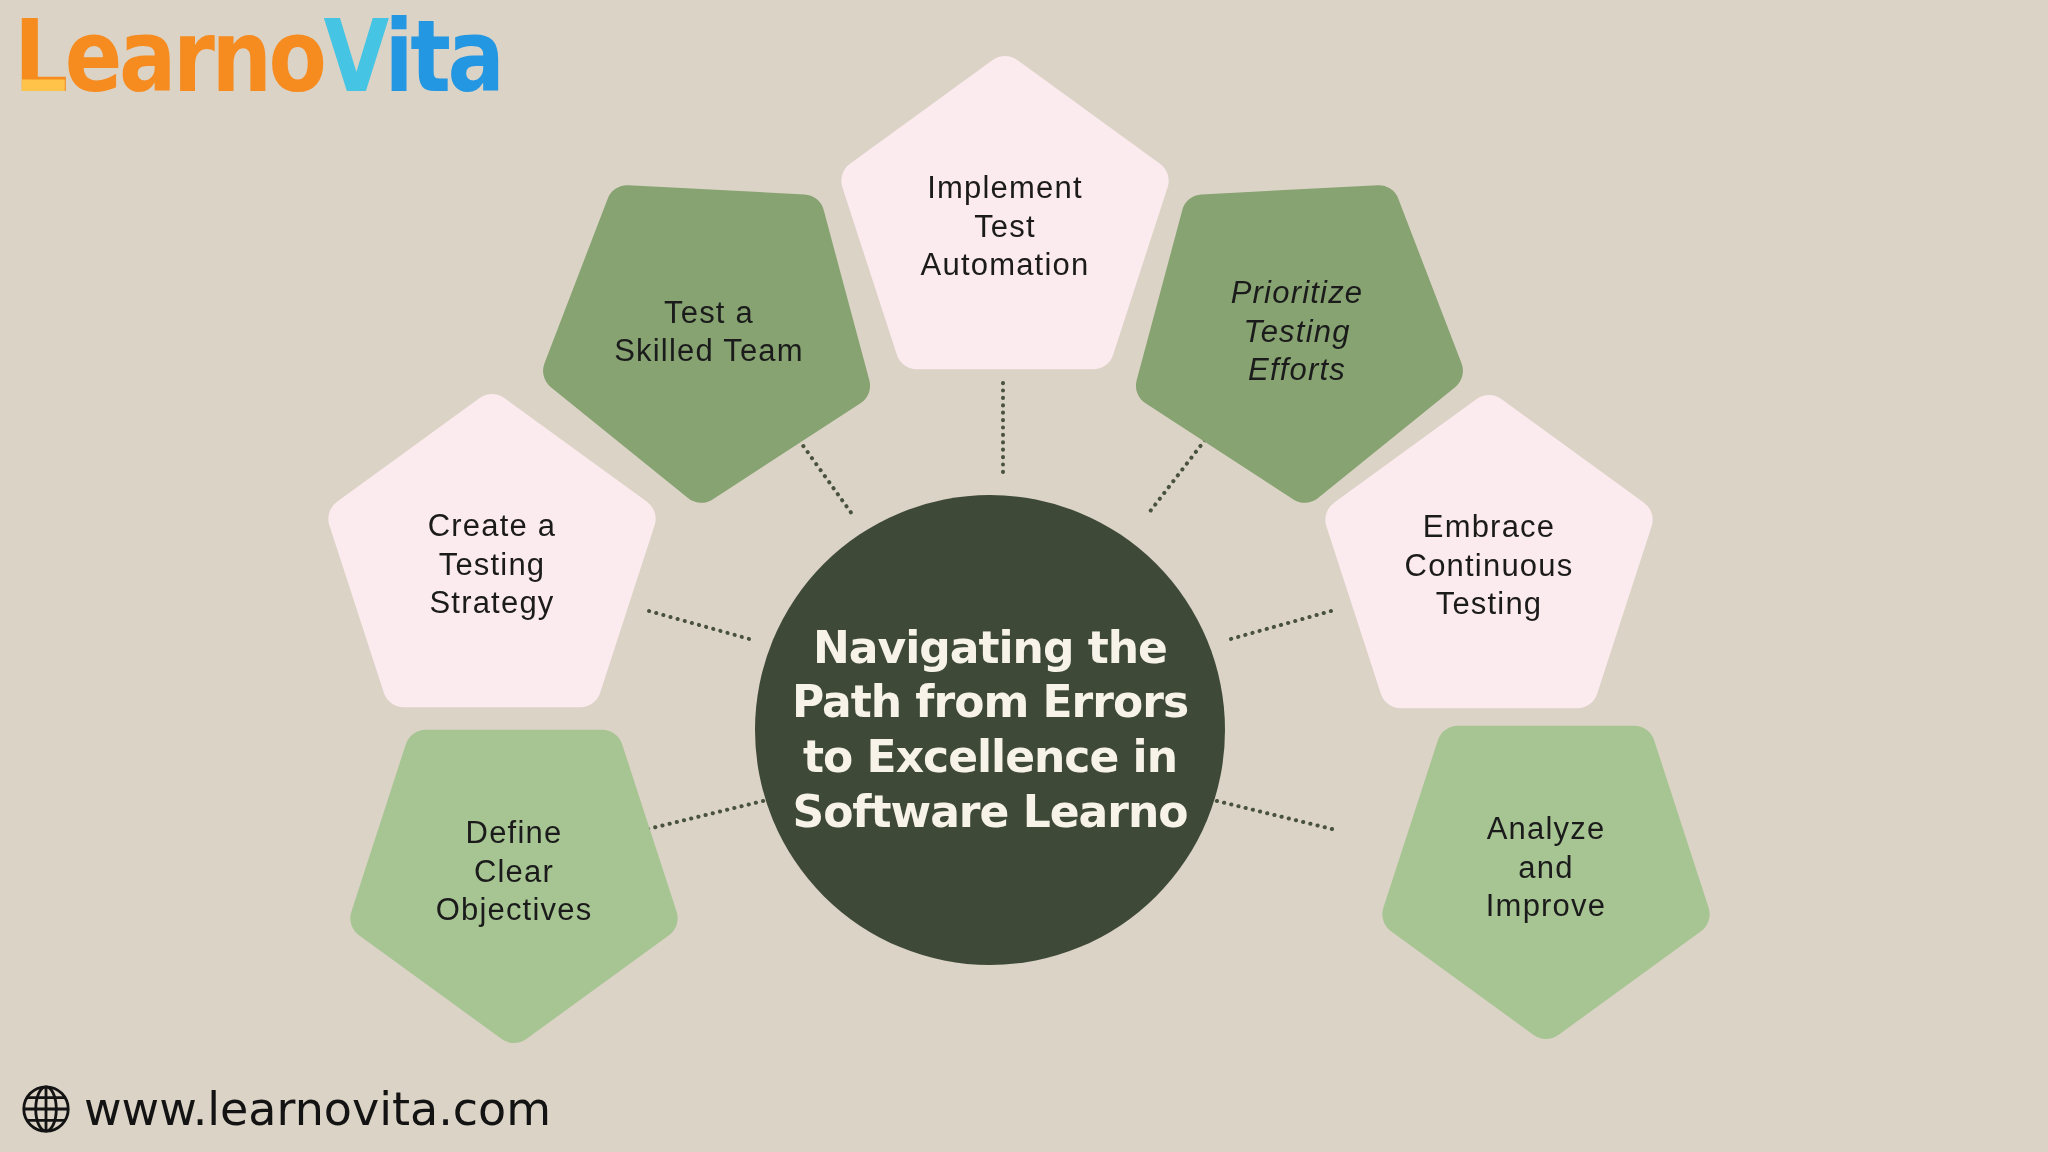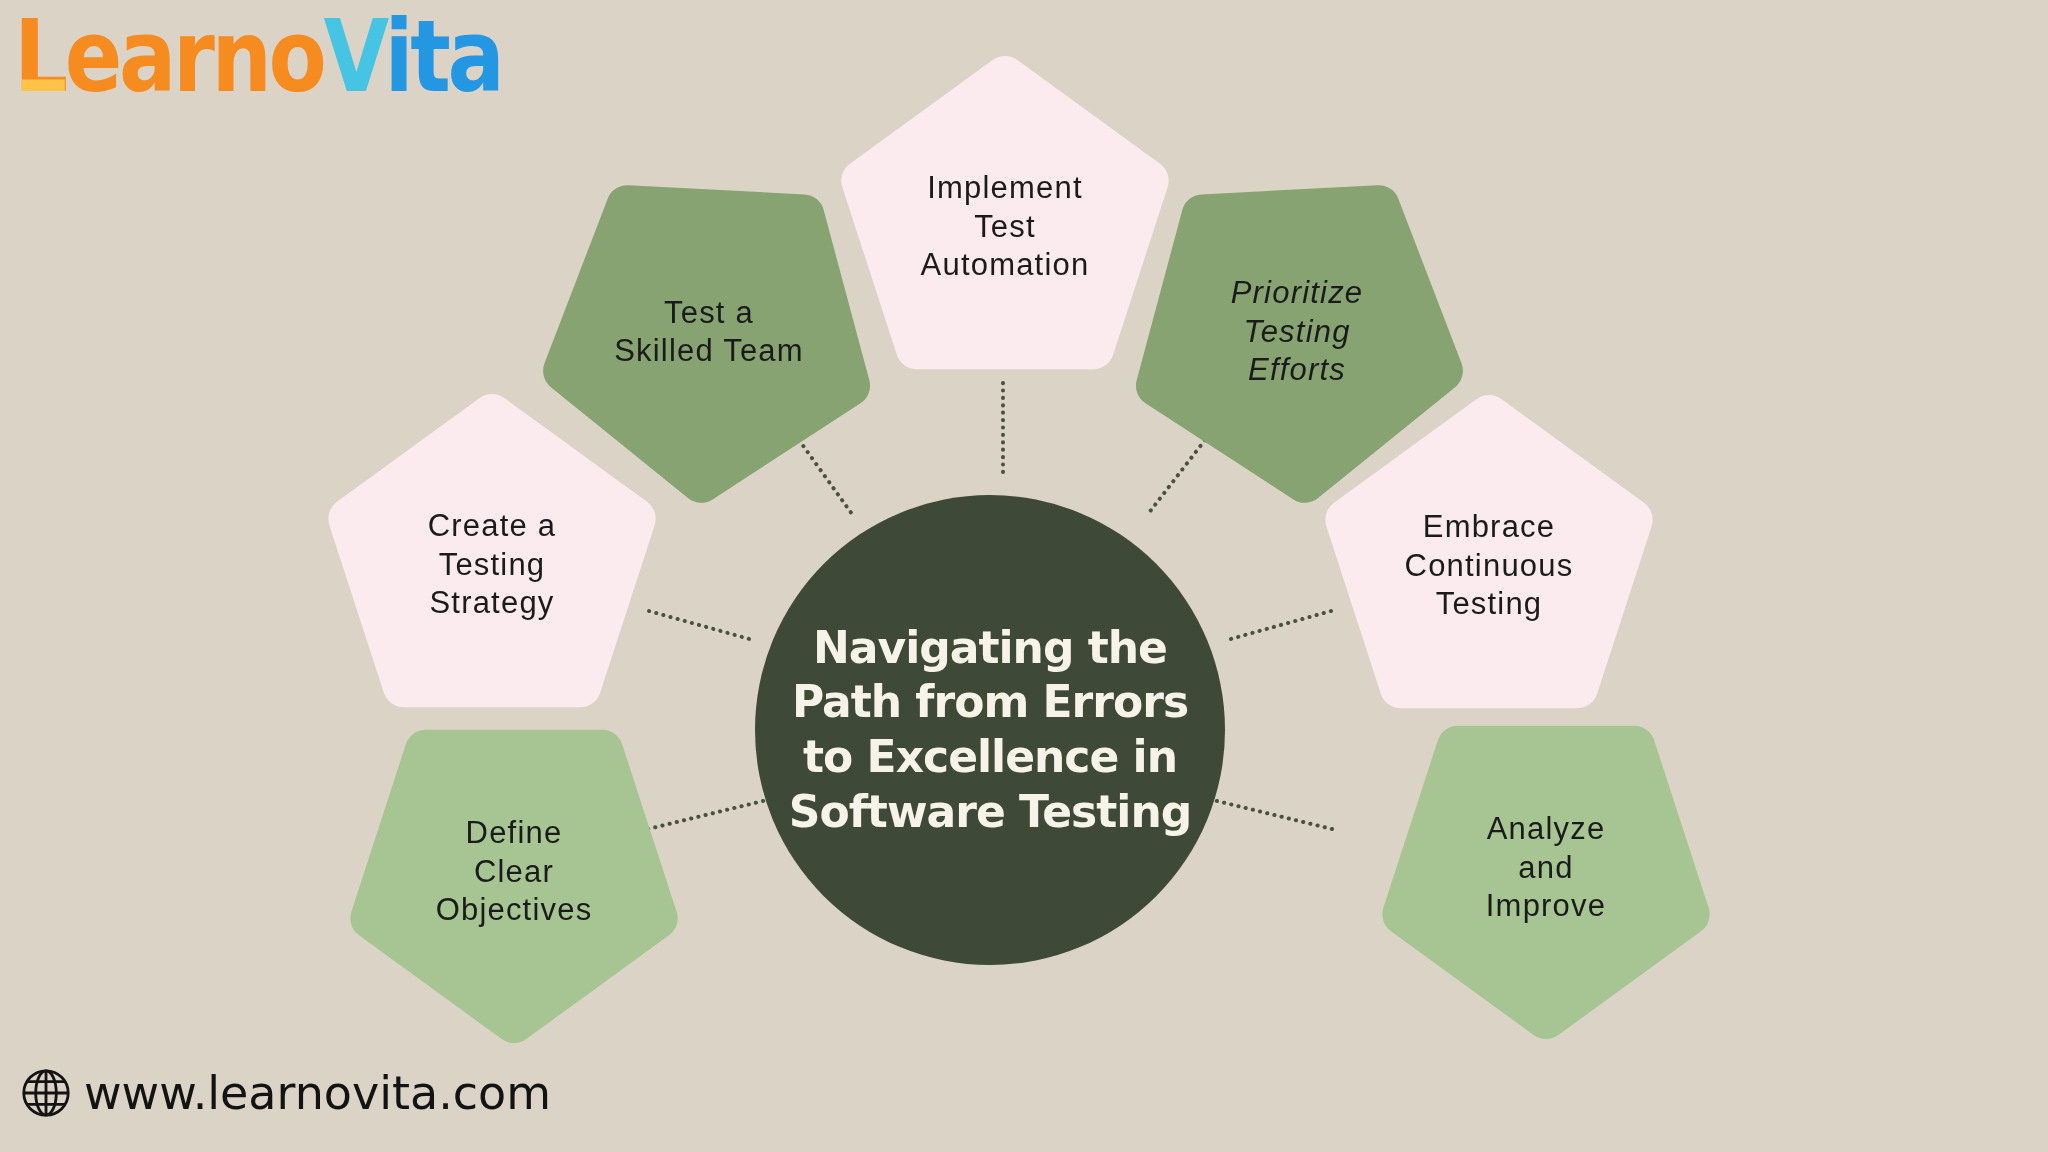--- a/index.html
+++ b/index.html
@@ -50,21 +50,21 @@
     display:flex; align-items:center; justify-content:center;
   }
   .circle-title {
     font-family:"DejaVu Sans", sans-serif; font-weight:700;
     font-size:44px; line-height:1.24; letter-spacing:-1px;
     color:#f7f3e9; text-align:center; white-space:pre-line;
   }
 
   
   .footer-item {
-    position:absolute; bottom:32px; display:flex; align-items:center; gap:12px;
+    position:absolute; bottom:16px; display:flex; align-items:center; gap:12px;
     font-family:"DejaVu Sans", sans-serif; font-size:46px; color:#131313;
   }
   .footer-item.site  { left:20px; }
   .footer-item.email { right:24px; }
   .footer-item svg { display:block; flex:none; }
 </style>
 </head>
 <body>
 
 <div class="stage">
@@ -135,21 +135,21 @@
         <polygon points="0,-100 95.11,-30.9 58.78,80.9 -58.78,80.9 -95.11,-30.9" fill="#a7c593" stroke="#a7c593"></polygon>
       </svg>
       <div class="pent-label">Analyze
 and
 Improve</div>
     </div>
     <div class="circle">
     <div class="circle-title">Navigating the
 Path from Errors
 to Excellence in
-Software Testing</div>
+Software Learno</div>
   </div>
 
   <div class="footer-item site">
     <svg width="52" height="52" viewBox="0 0 48 48" fill="none" stroke="#131313" stroke-width="2.6" xmlns="http://www.w3.org/2000/svg">
       <circle cx="24" cy="24" r="20.5"></circle>
       <ellipse cx="24" cy="24" rx="9.5" ry="20.5"></ellipse>
       <line x1="24" y1="3.5" x2="24" y2="44.5"></line>
       <line x1="3.5" y1="24" x2="44.5" y2="24"></line>
       <line x1="7" y1="13.5" x2="41" y2="13.5"></line>
       <line x1="7" y1="34.5" x2="41" y2="34.5"></line>

